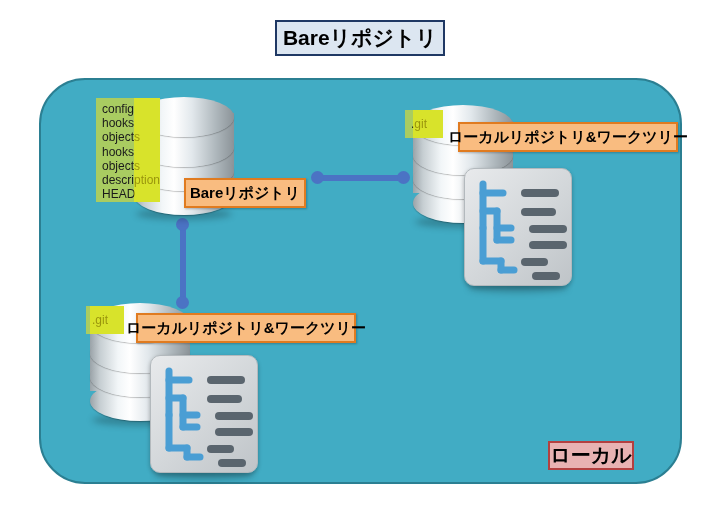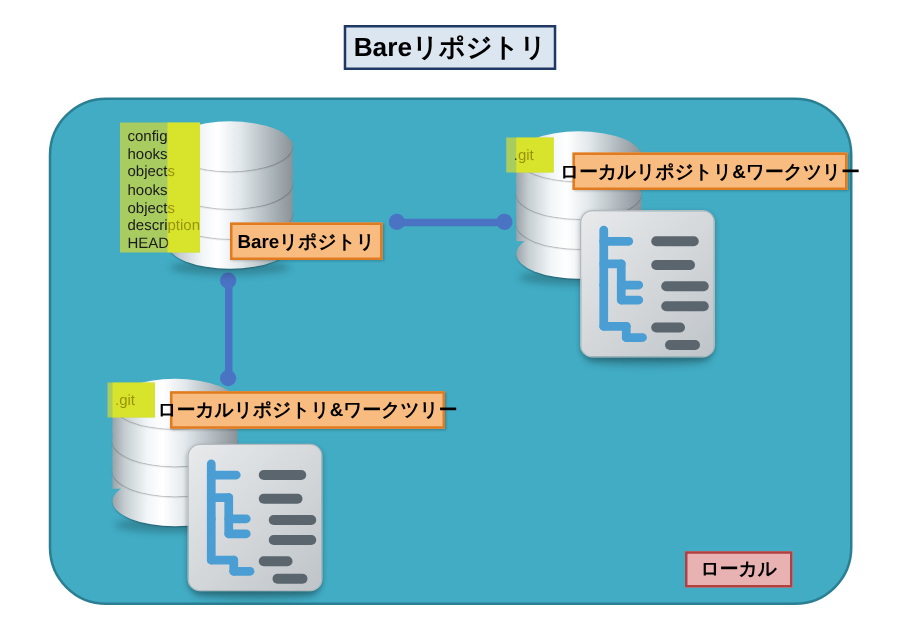--- a/index.html
+++ b/index.html
@@ -184,21 +184,21 @@
     width: 86px;
     height: 29px;
     background: #e8b2b2;
     border: 2px solid #b34040;
     box-sizing: border-box;
     display: flex;
     align-items: center;
     justify-content: center;
   }
   #local-badge .lbl {
-    font-size: 15px;
+    font-size: 20px;
     font-weight: bold;
     color: #000000;
     white-space: nowrap;
   }
 </style>
 </head>
 <body>
 
 <div id="title-box">
   <span class="ttl">Bareリポジトリ</span>

